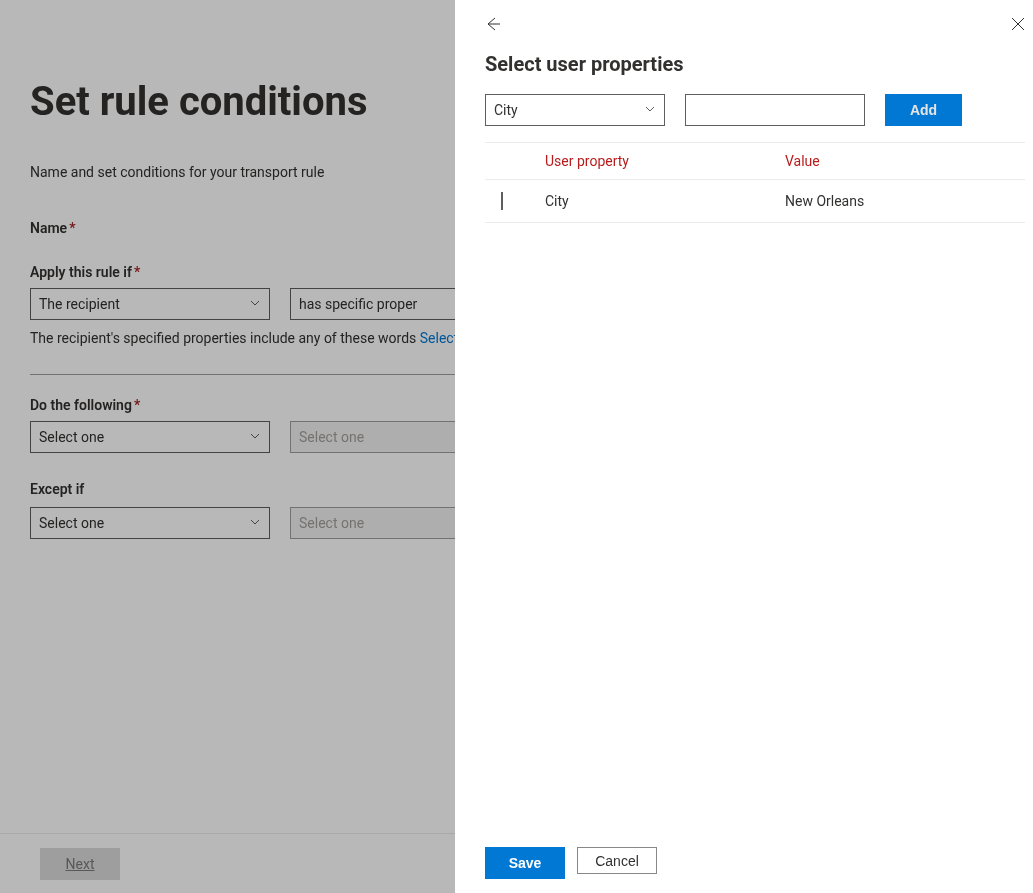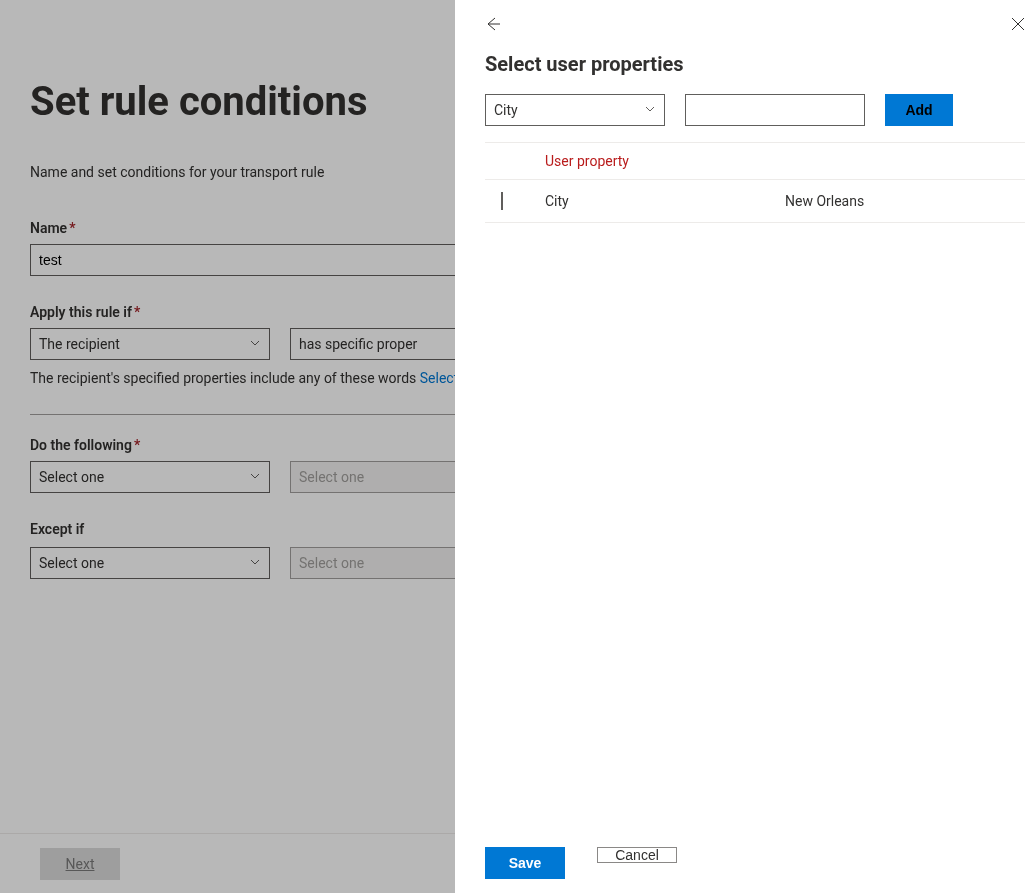--- a/index.html
+++ b/index.html
@@ -157,23 +157,23 @@
     width: 180px;
   }
   .panel-input {
     width: 180px;
     height: 32px;
     border: 1px solid #605e5c;
     padding: 0 8px;
     font-size: 14px;
   }
   .add-btn {
-    width: 68px; height: 32px;
+    width: 77px; height: 32px;
     background: #0078d4;
-    color: #000000;
+    color: #e5e5e5;
     font-weight: 600;
     display: inline-flex; align-items: center; justify-content: center;
     cursor: pointer;
     border: none;
     font-size: 14px;
   }
 
   .toolbar {
     display: flex;
     align-items: center;
@@ -231,45 +231,43 @@
     width: 80px; height: 32px;
     background: #0078d4;
     color: #fff;
     font-weight: 600;
     display: inline-flex; align-items: center; justify-content: center;
     border: none;
     cursor: pointer;
     font-size: 14px;
   }
   .cancel-btn {
-    width: 80px; height: 16px;
+    width: 80px; height: 27px;
     background: #fff;
     border: 1px solid #8a8886;
     color: #323130;
     display: inline-flex; align-items: center; justify-content: center;
     cursor: pointer;
     font-size: 14px;
-    margin-left: 20px;
   }
 
   .icon-btn { cursor: pointer; display: inline-flex; }
 </style>
 </head>
 <body>
 
 <div class="main-page">
 
   <h1 class="main-title">Set rule conditions</h1>
   <div class="main-sub">Name and set conditions for your transport rule</div>
 
   <div class="field-block">
     <div class="field-label">
       <span>Name</span><span class="req">*</span>
     </div>
-    <input class="text-input" type="text" value="test" style="">
   </div>
 
   <div class="field-block">
     <div class="field-label">
       <span>Apply this rule if</span><span class="req">*</span>
     </div>
     <div class="row">
       <div class="select-box w284">
         <span>The recipient</span>
         <span class="chev">
@@ -364,20 +362,21 @@
     </div>
     <input class="panel-input" type="text" value="" style="">
     <button class="add-btn">Add</button>
   </div>
 
 
   <div class="grid">
     <div class="grid-head">
       <span></span>
       <span>User property</span>
+      <span>Value</span>
     </div>
     <div class="grid-row">
       <span><span class="chk"></span></span>
       <span>City</span>
       <span>New Orleans</span>
     </div>
   </div>
 
   <div class="panel-footer">
     <button class="save-btn">Save</button>

